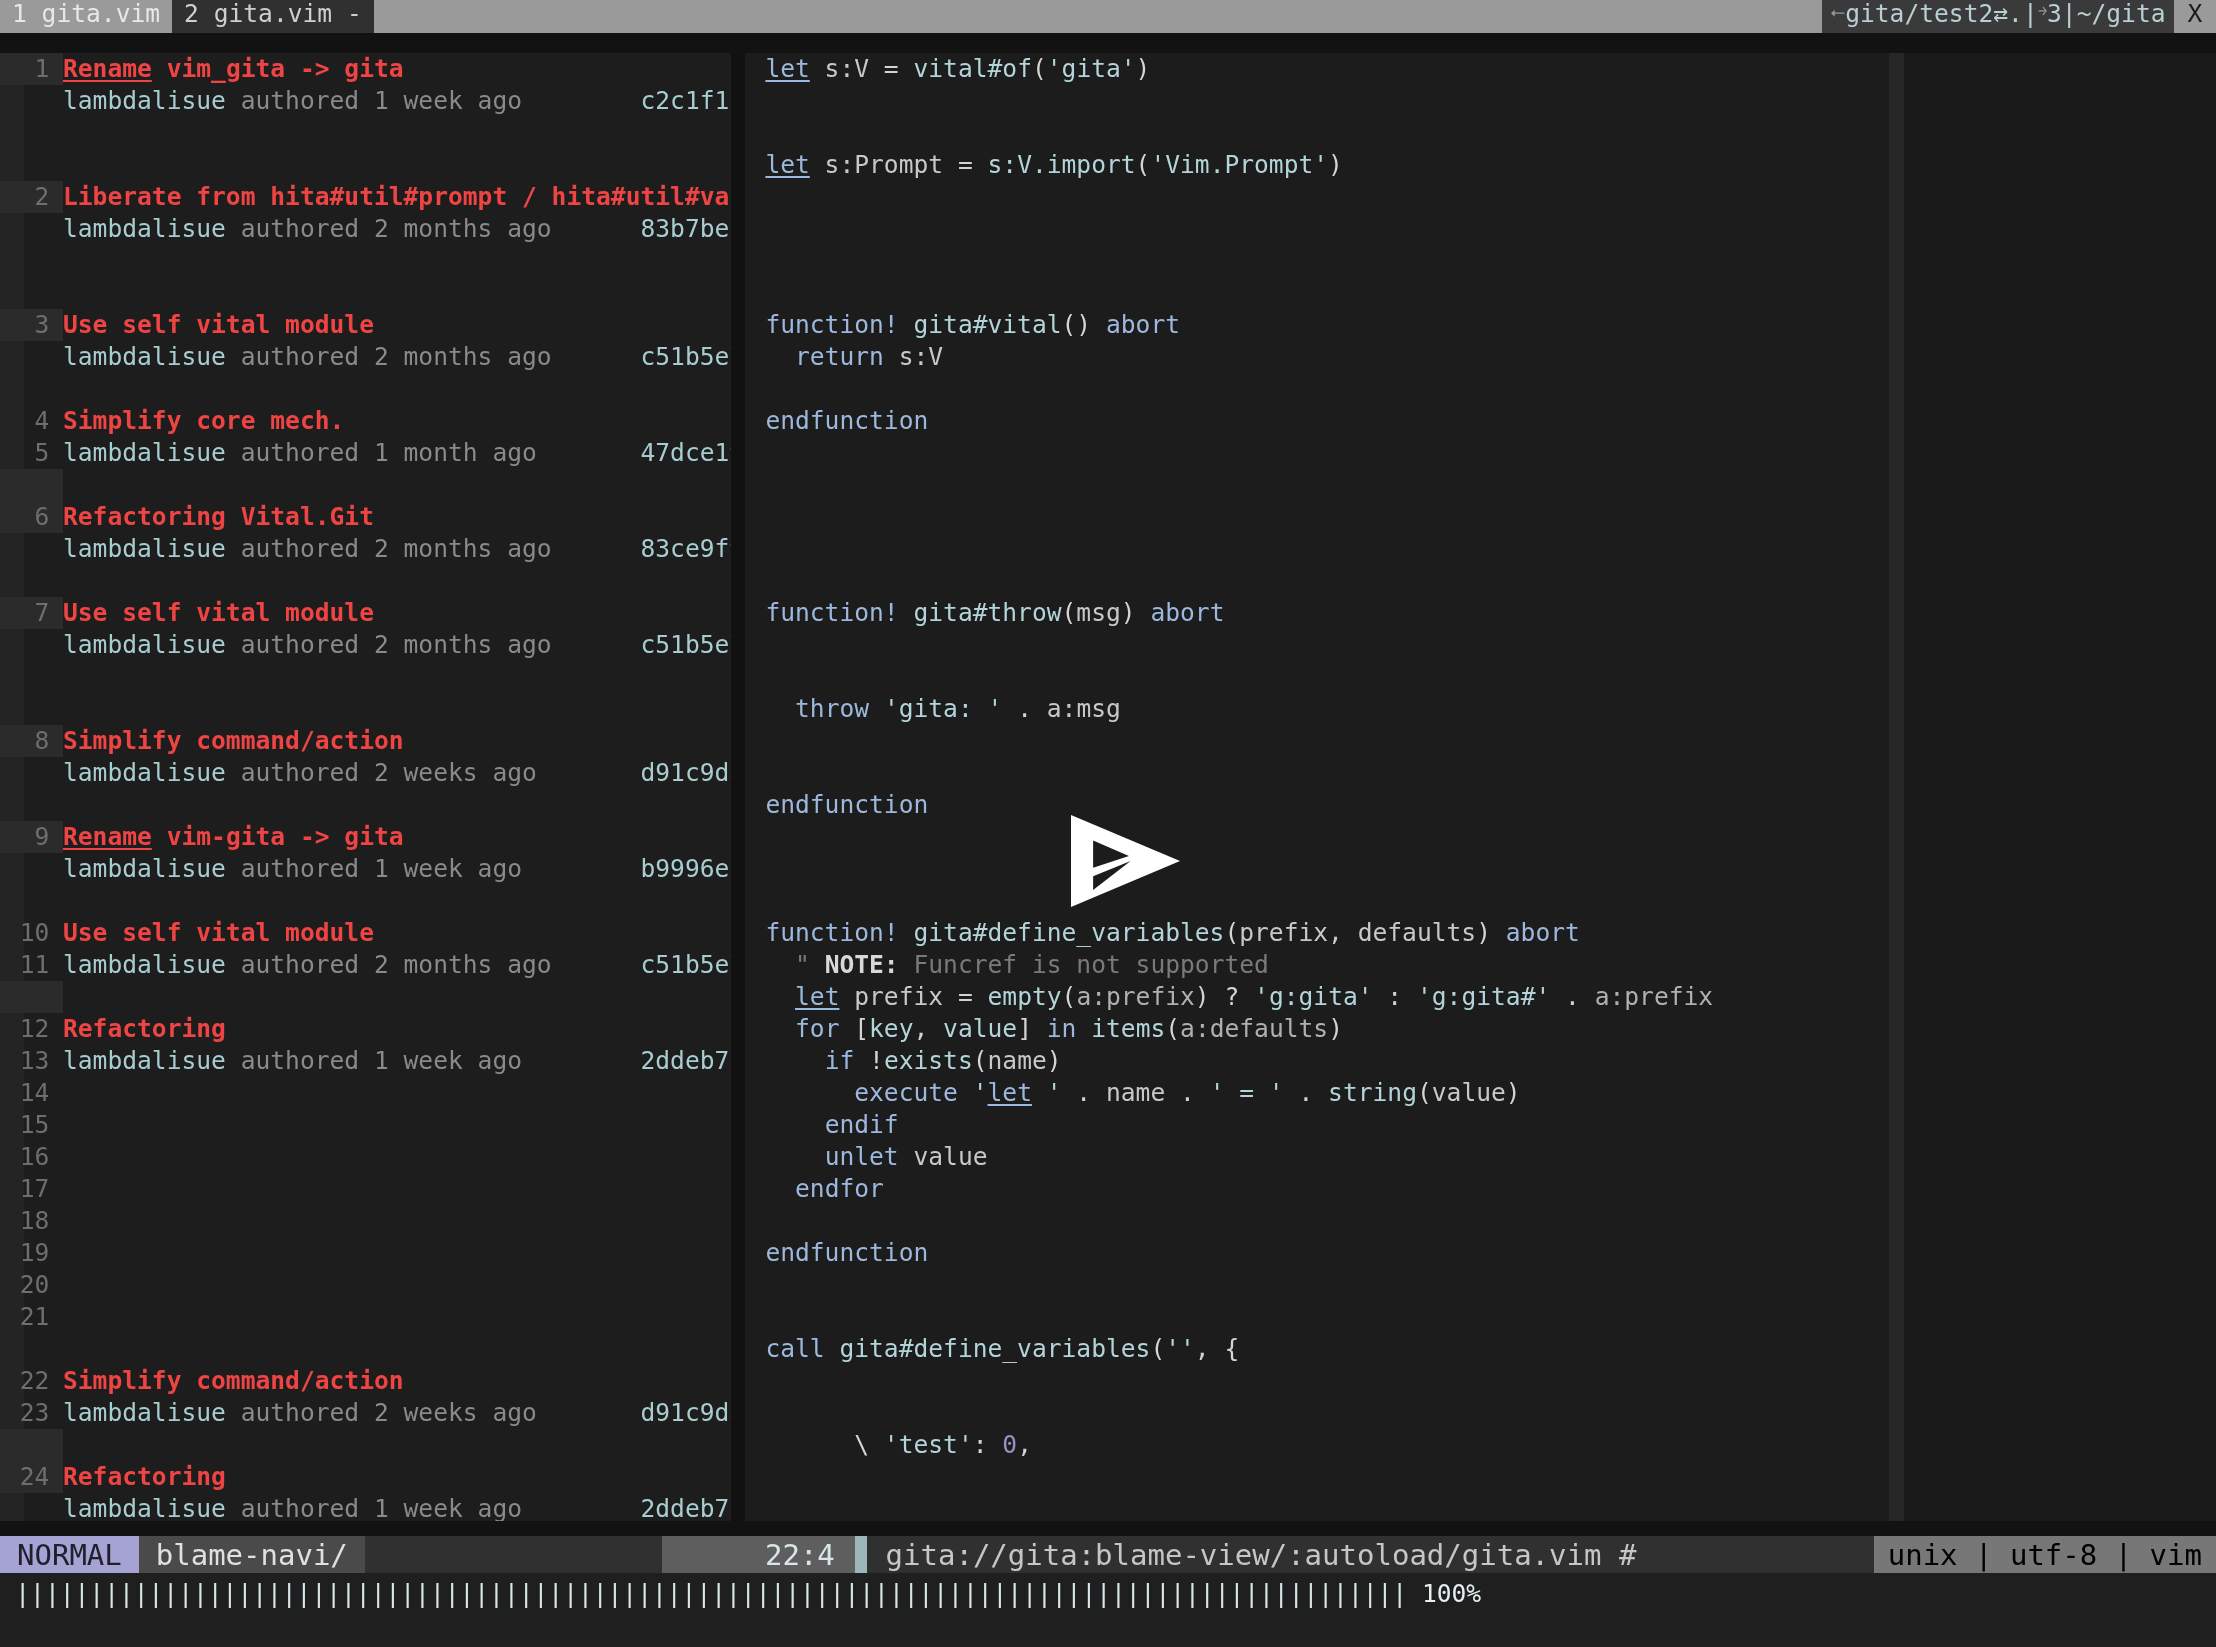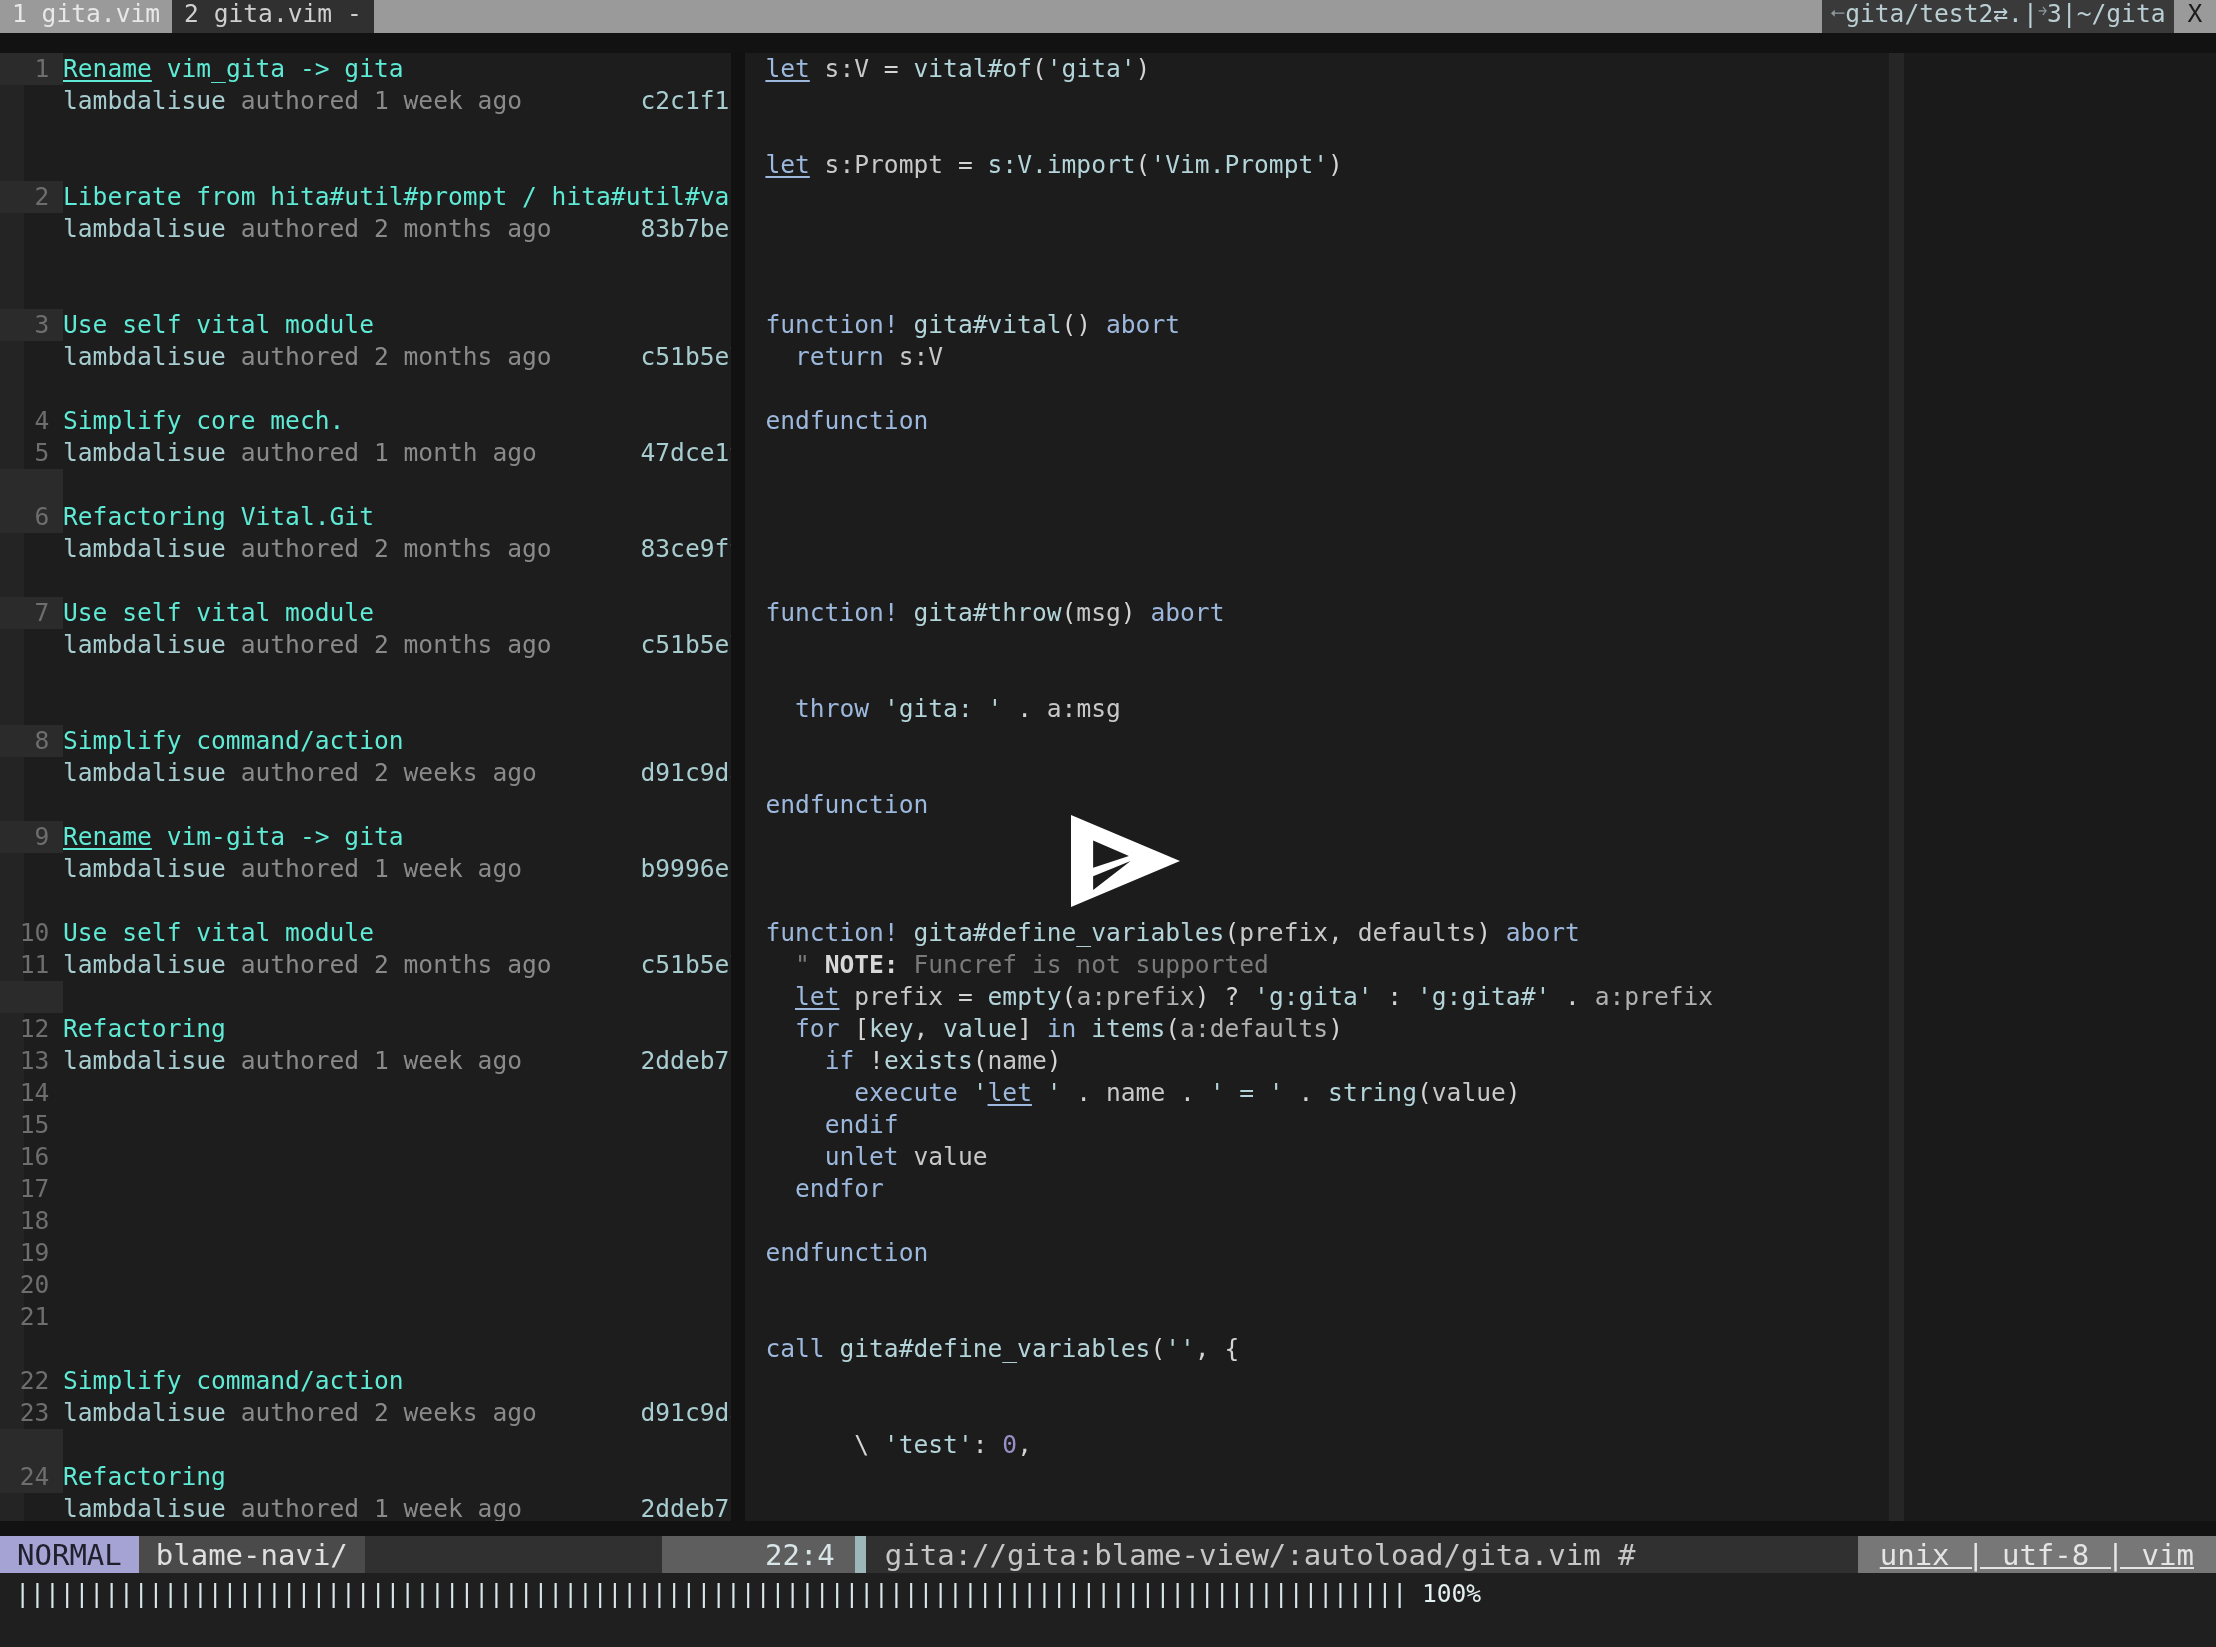--- a/index.html
+++ b/index.html
@@ -36,21 +36,21 @@
   .colcol{position:absolute;left:1889px;top:0;width:15.3px;height:1468px;background:#262626;}
   .pane-far{position:absolute;left:1904px;top:0;width:312px;height:1468px;background:#1a1a1a;}
   .gutterbar{position:absolute;left:0;top:0;width:24px;height:1468px;background:#242424;}
 
   
   .blame-row{position:relative;height:32px;white-space:pre;display:flex;}
   .lnum{width:63px;min-width:63px;text-align:right;padding-right:13.6px;
         color:#6e6e6e;box-sizing:border-box;}
   .lnum.shaded{background:#2b2b2b;}
   .btext{flex:1;white-space:pre;}
-  .c-title{color:#5eead4;}
+  .c-title{color:#ef4444;font-weight:bold;}
   .c-title u{text-decoration:underline;text-underline-offset:3.4px;}
   .c-author{color:#a8cdd0;}
   .c-meta{color:#8a8a8a;margin-top:41px;}
   .c-hash{color:#a8cdd0;}
 
   
   .code-row{height:32px;white-space:pre;padding-left:20.4px;color:#d4d4d4;}
   .k{color:#9db8dd;}
   .let{color:#9db8dd;text-decoration:underline;text-underline-offset:3.4px;}
   .fn{color:#b3d4d9;}
@@ -70,21 +70,21 @@
               display:flex;align-items:stretch;font-size:29px;}
   .sl-mode{display:flex;align-items:center;padding:0 17px;background:#a5a2d4;color:#20202c;}
   .sl-file{display:flex;align-items:center;padding:0 17px;background:#4a4a4a;color:#e0e0e0;white-space:pre;}
   .sl-mid{flex:0 0 auto;width:297px;background:#303030;}
   .sl-pos{display:flex;align-items:center;justify-content:flex-end;padding:0 20px;
           background:#5e5e5e;color:#d8e6e8;white-space:pre;min-width:153px;}
   .sl-tip{width:13.6px;background:#9cb6ba;}
   .sl-uri{flex:1;display:flex;align-items:center;padding:0 18.7px;background:#303030;
           color:#c6c6c6;white-space:pre;}
   .sl-gap{width:246px;background:#303030;}
-  .sl-enc{display:flex;align-items:center;padding:0 22px;background:#777777;color:#e5e5e5;white-space:pre;text-decoration:underline;}
+  .sl-enc{display:flex;align-items:center;padding:0 14px;background:#777777;color:#000000;white-space:pre;}
 
   
   .msgline{position:absolute;left:0;top:1573px;width:2216px;height:75px;
            background:#1f1f1f;color:#d9e6e8;white-space:pre;
            padding-left:15.3px;padding-top:5.1px;box-sizing:border-box;
            font-size:24.6px;letter-spacing:0px;}
   .pct{color:#e4eff0;text-align:right;}
 </style>
 </head>
 <body>

